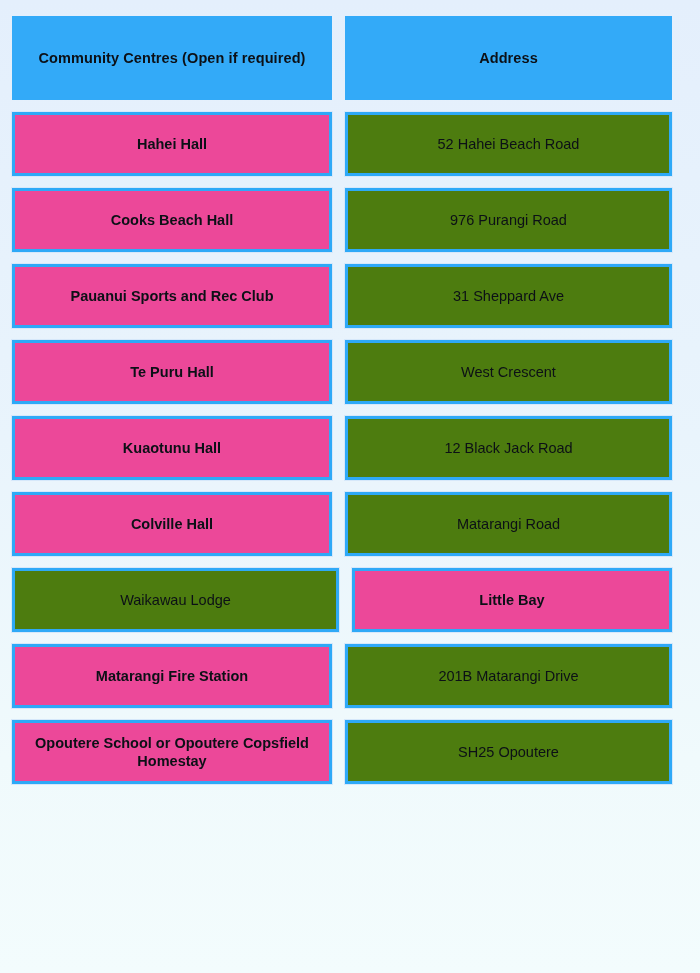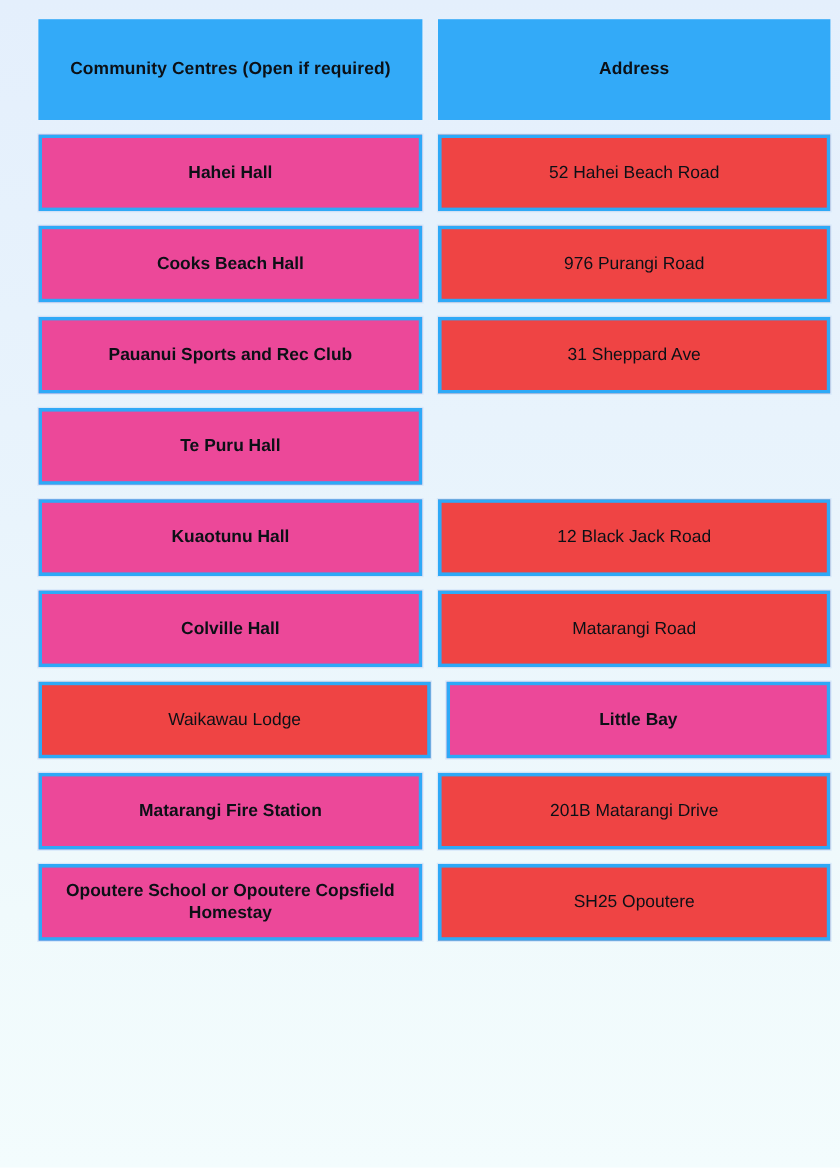--- a/index.html
+++ b/index.html
@@ -11,21 +11,21 @@
   }
 
   body {
     font-family: "Liberation Sans", sans-serif;
     background: linear-gradient(to bottom, #e4effc 0%, #e9f4fc 45%, #f0fafc 78%, #f3fcfd 100%);
     overflow: hidden;
   }
 
   #table-wrap {
     position: absolute;
-    left: 32px;
+    left: 12px;
     top: 16px;
     width: 572px;
   }
 
   .row {
     display: flex;
     gap: 13px;
     margin-bottom: 12px;
   }
 
@@ -68,21 +68,21 @@
     width: 327px;
   }
 
   .row.body .col-name {
     background: #ec4899;
     font-weight: bold;
     font-size: 14.5px;
   }
 
   .row.body .col-addr {
-    background: #ef4444;
+    background: #4d7c0f;
     font-weight: normal;
     font-size: 14.5px;
   }
 
   .cell-text {
     display: block;
     width: 100%;
   }
 </style>
 </head>
@@ -124,20 +124,23 @@
     </div>
     <div class="cell col-addr">
       <span class="cell-text">31 Sheppard Ave</span>
     </div>
   </div>
 
   <div class="row body">
     <div class="cell col-name">
       <span class="cell-text">Te Puru Hall</span>
     </div>
+    <div class="cell col-addr">
+      <span class="cell-text">West Crescent</span>
+    </div>
   </div>
 
   <div class="row body">
     <div class="cell col-name">
       <span class="cell-text">Kuaotunu Hall</span>
     </div>
     <div class="cell col-addr">
       <span class="cell-text">12 Black Jack Road</span>
     </div>
   </div>

